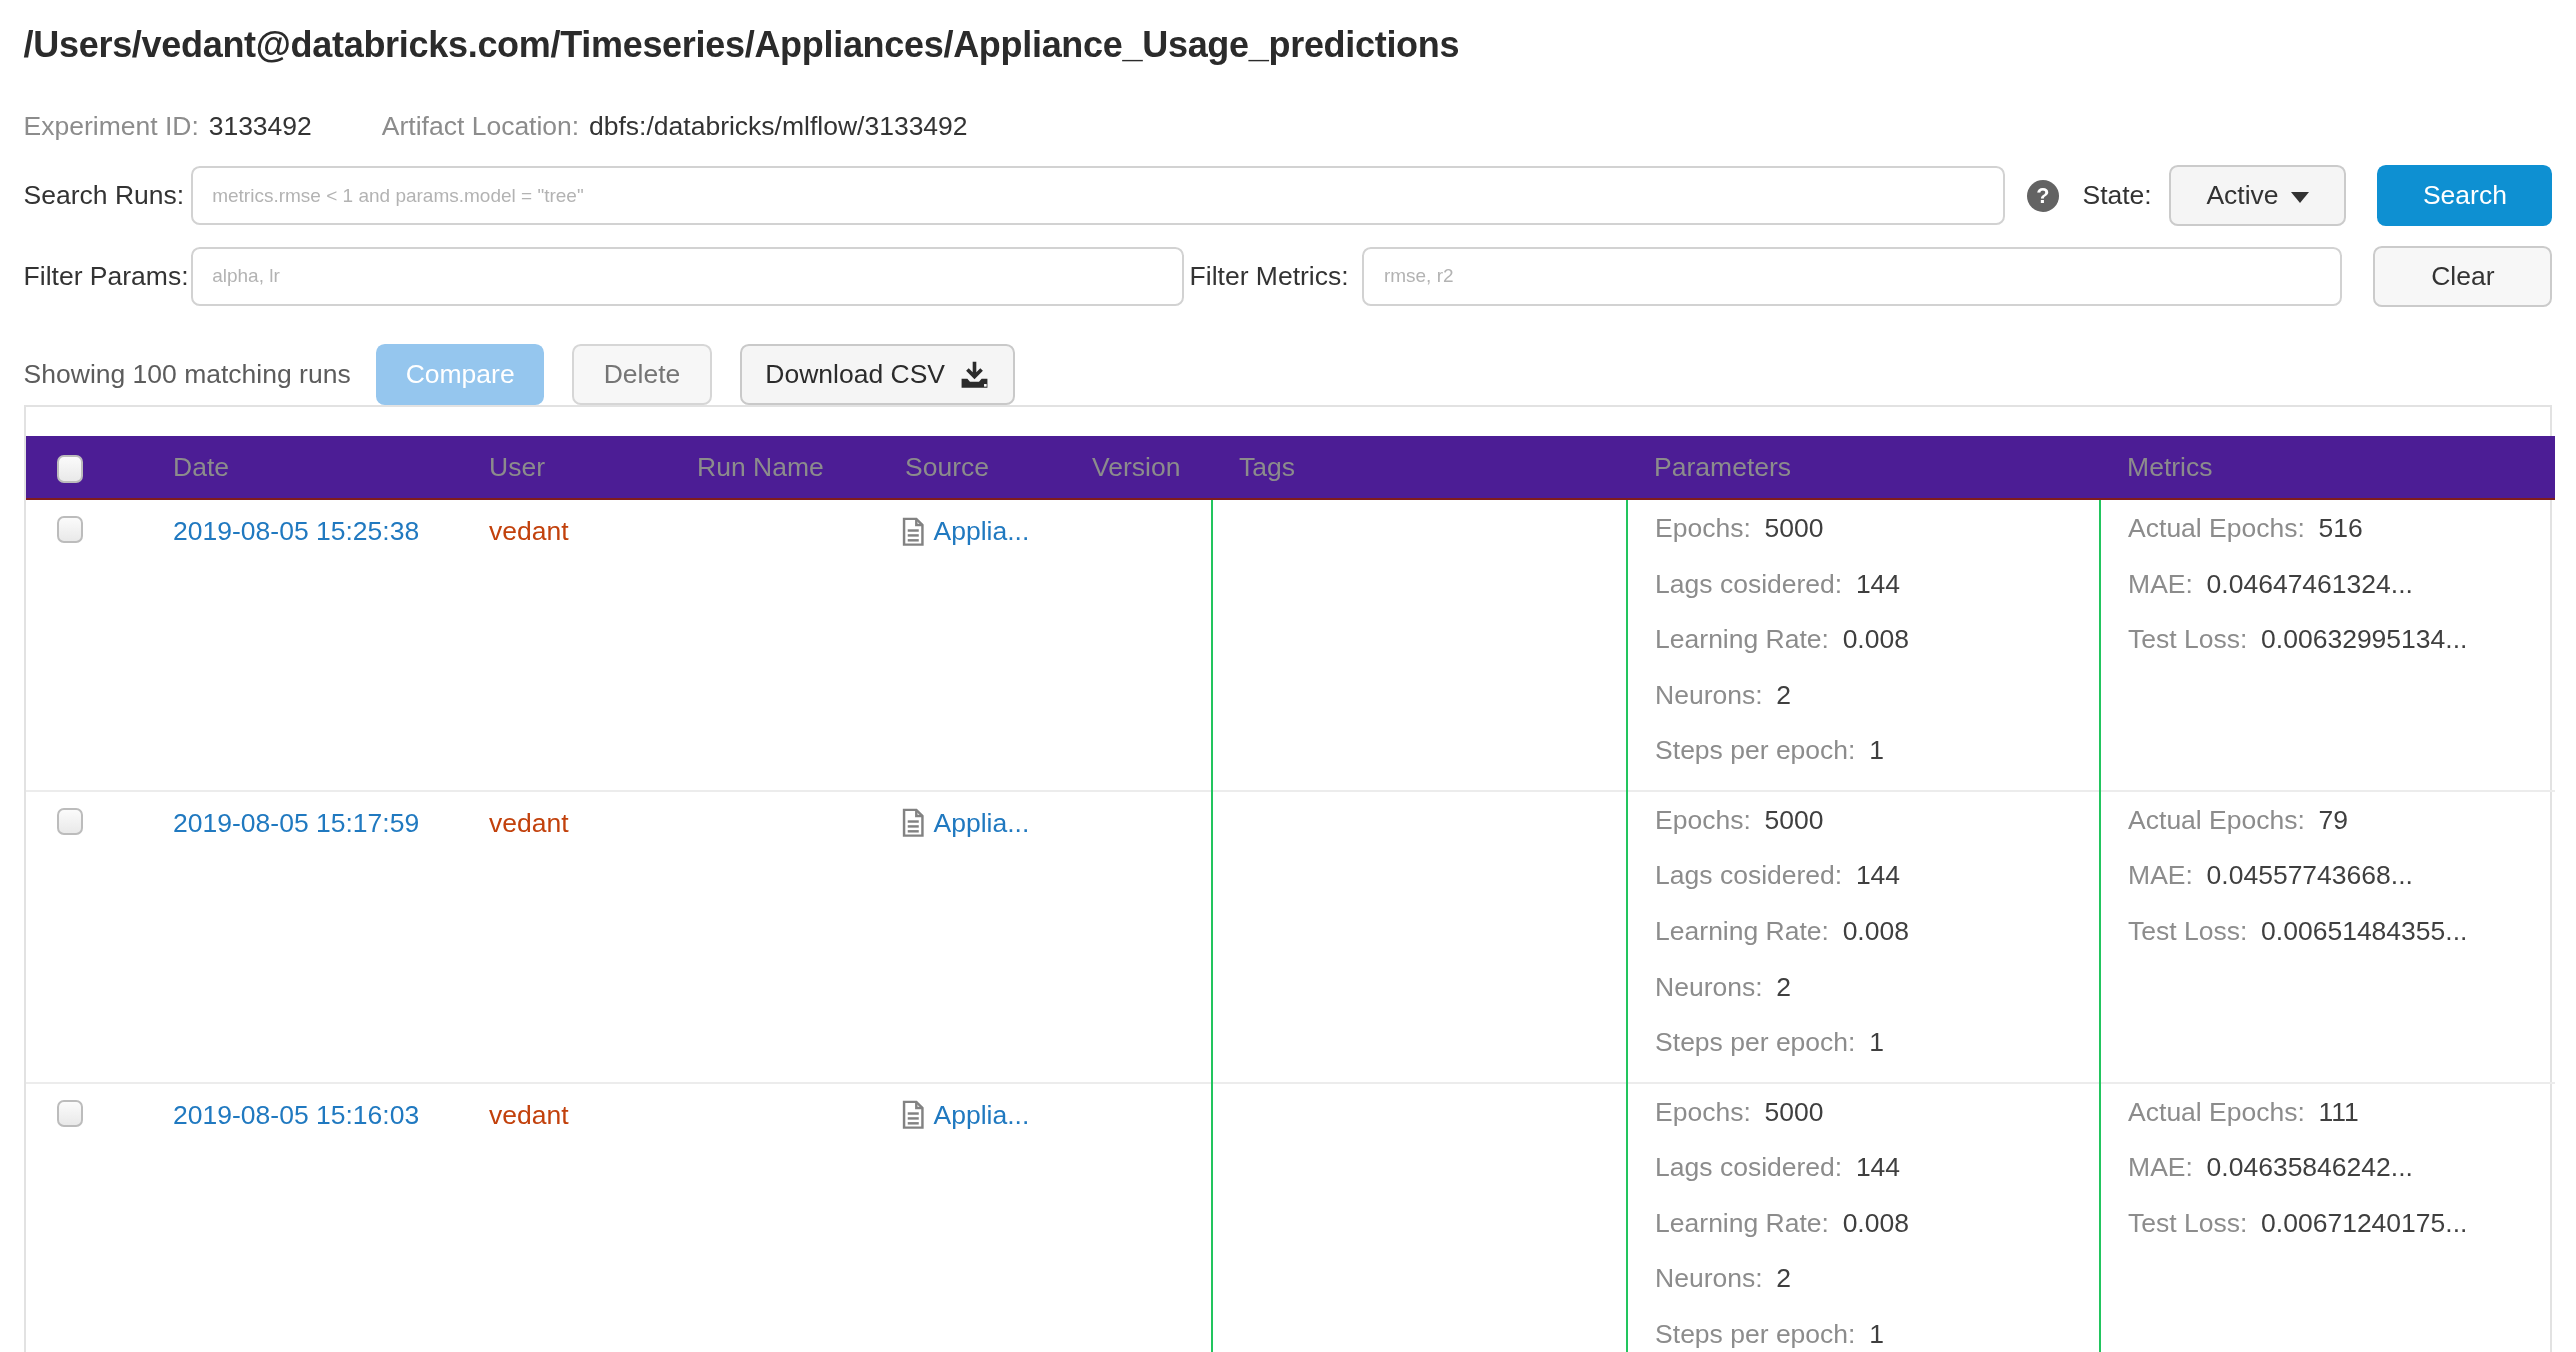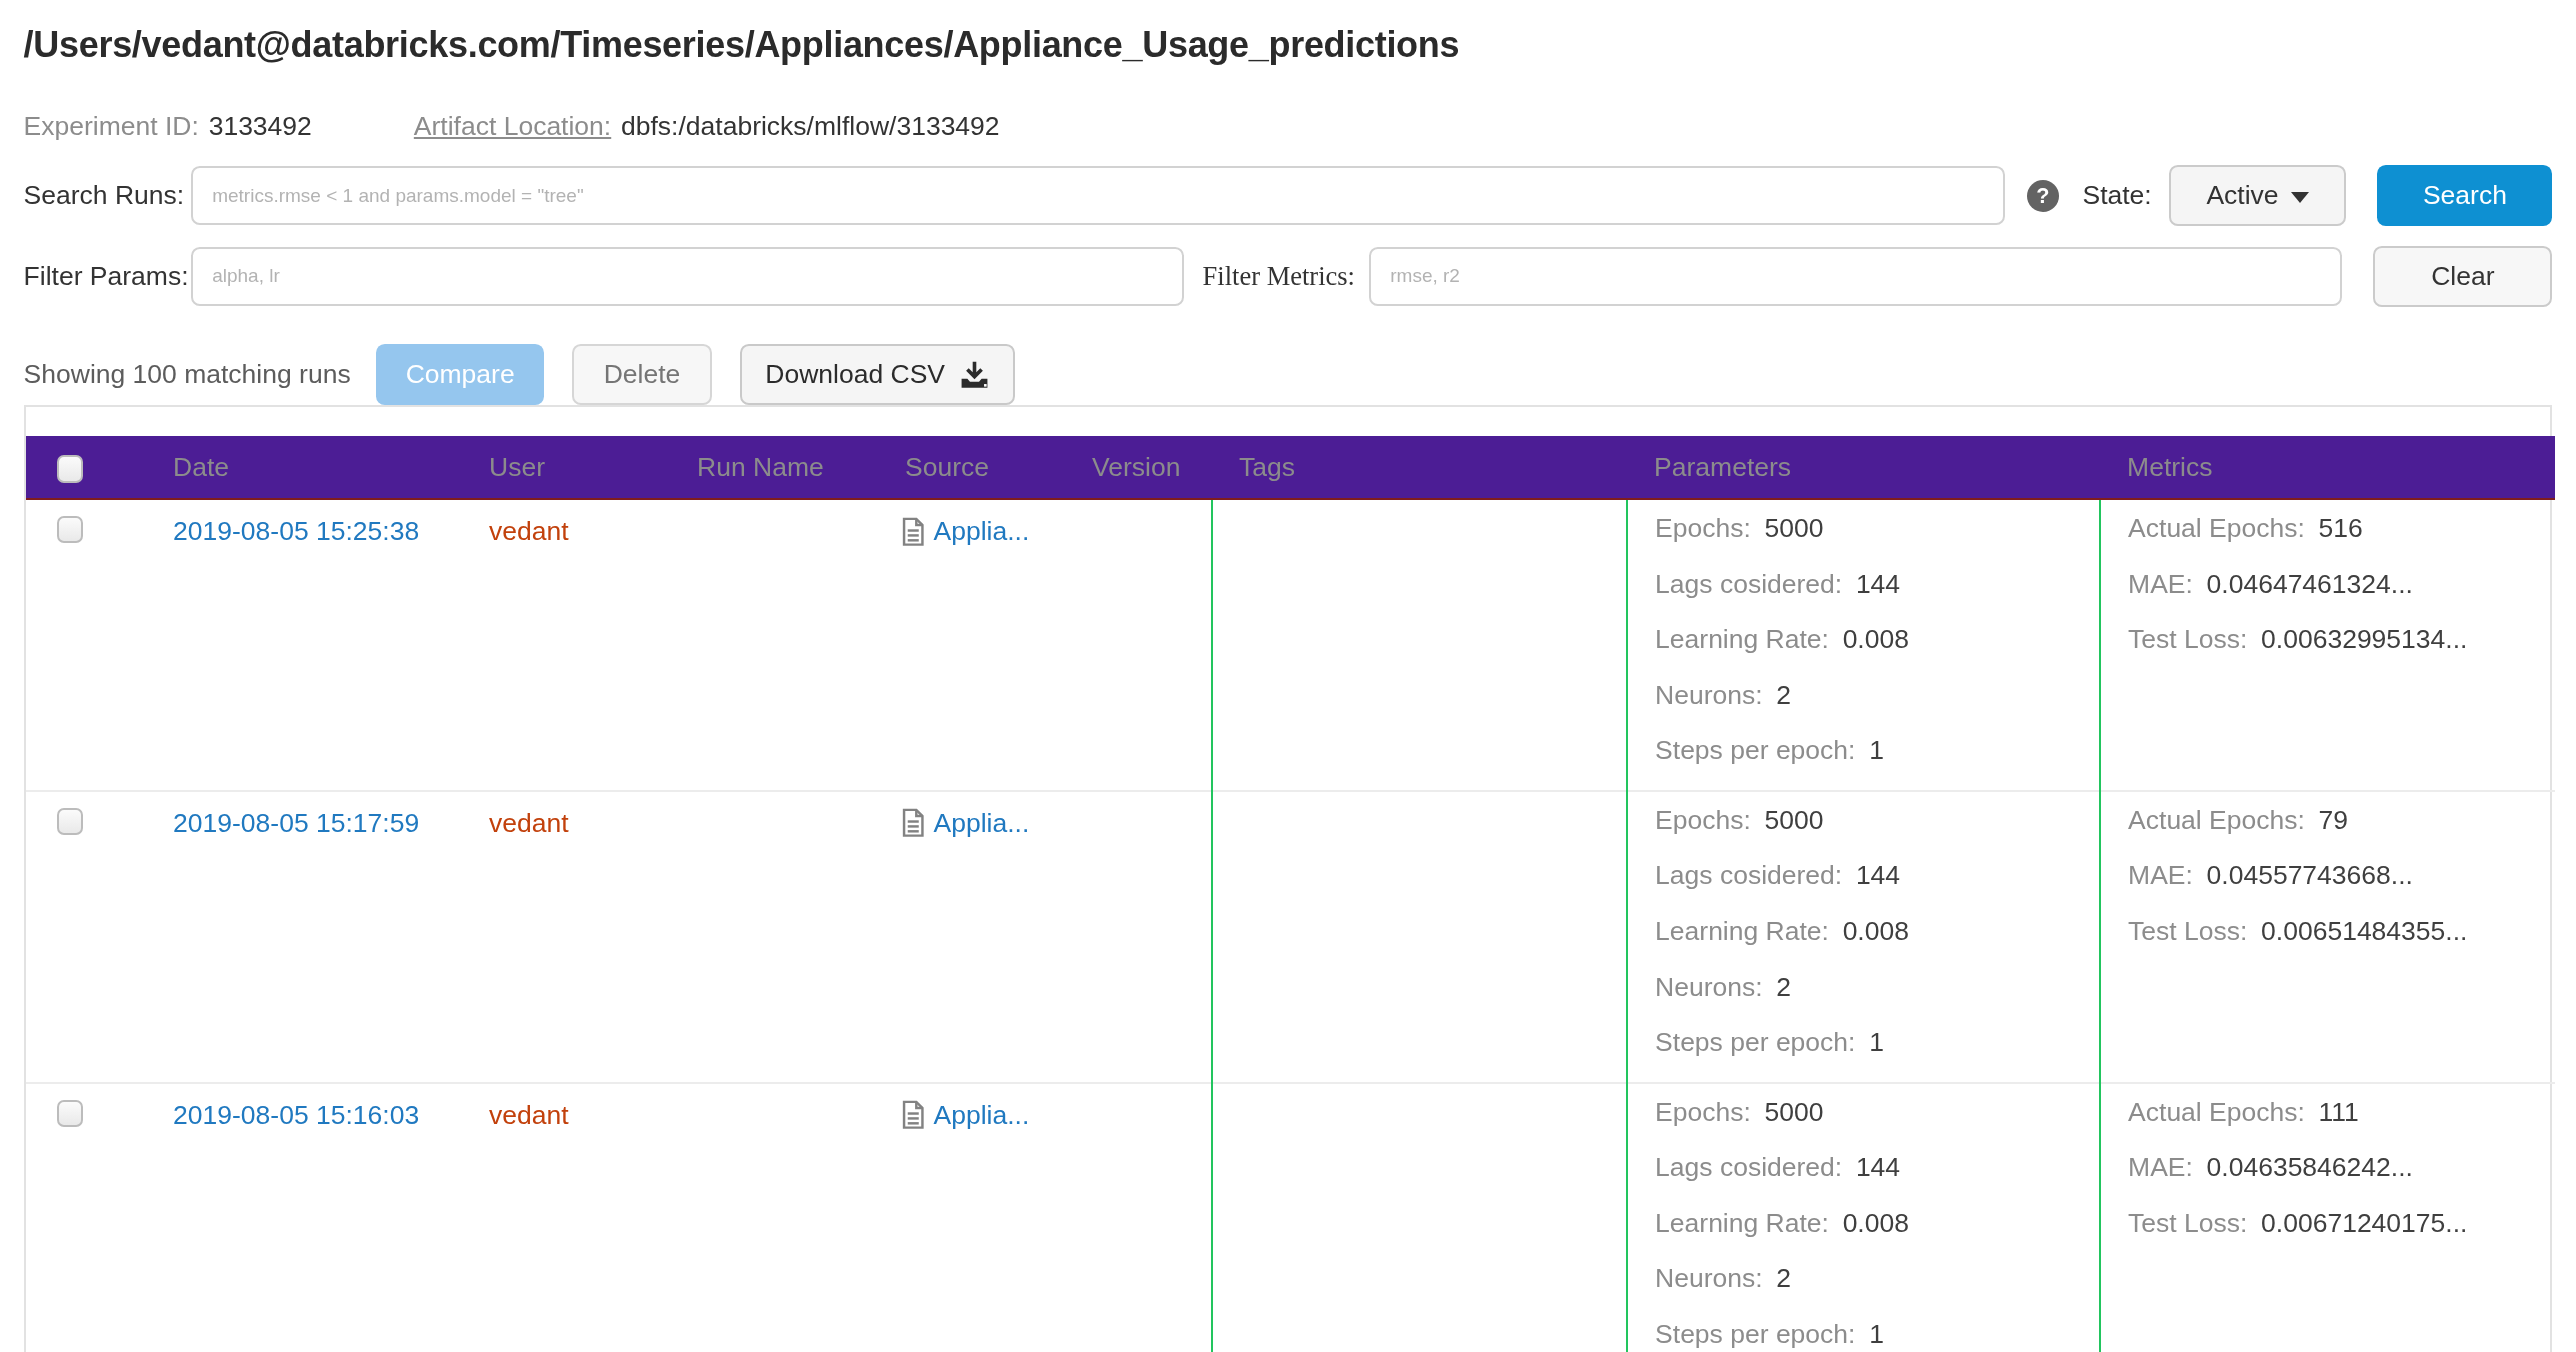--- a/index.html
+++ b/index.html
@@ -5,33 +5,33 @@
   * { box-sizing: border-box; margin: 0; padding: 0; }
   html, body { width: 2576px; height: 1353px; overflow: hidden; background: #fff; }
   body { font-family: "Liberation Sans", "DejaVu Sans", sans-serif; color: #333; font-size: 26.5px; }
   .page { padding: 0 23.6px; }
 
   
   .title { padding-top: 23.6px; font-size: 36px; font-weight: bold; color: #2b2b2b; letter-spacing: -0.3px; }
   .meta-row { margin-top: 45px; display: flex; align-items: baseline; }
   .meta-label { color: #8c8c8c; }
   .meta-value { color: #333; margin-left: 9.8px; }
-  .meta-group2 { margin-left: 102px; text-decoration: underline; }
+  .meta-group2 { margin-left: 70px; }
 
   
   .controls-row { display: flex; align-items: center; }
   .row1 { margin-top: 23.6px; }
   .row2 { margin-top: 19.6px; }
   .field-label { width: 167px; flex: none; color: #333; }
   .text-input { height: 59px; border: 2px solid #d2d2d2; border-radius: 8.8px; font-family: inherit;
                 font-size: 19px; color: #333; padding: 0 19.6px; outline: none; background: #fff; }
   .text-input::placeholder { color: #b3b3b3; }
   .search-input { flex: 1; }
   .params-input { width: 993px; }
-  .metrics-label { margin-left: 19px; flex: none; font-family: Liberation Serif, serif; }
+  .metrics-label { margin-left: 6px; flex: none; }
   .metrics-input { flex: 1; margin-left: 13.7px; }
   .help-icon { flex: none; width: 32px; height: 32px; border-radius: 50%; background: #636363; color: #fff;
                font-size: 21.6px; font-weight: bold; display: flex; align-items: center; justify-content: center;
                margin-left: 21.6px; cursor: pointer; }
   .state-label { margin-left: 23.6px; flex: none; }
   .btn { height: 61px; border-radius: 8.8px; font-family: inherit; font-size: 26.5px; cursor: pointer;
          display: inline-flex; align-items: center; justify-content: center; }
   .state-btn { margin-left: 17.7px; width: 177px; background: #f5f5f5; border: 2px solid #cbcbcb; color: #333; gap: 12.8px; }
   .caret { width: 0; height: 0; border-left: 9.8px solid transparent; border-right: 9.8px solid transparent;
            border-top: 11.8px solid #333; margin-top: 3.9px; }

